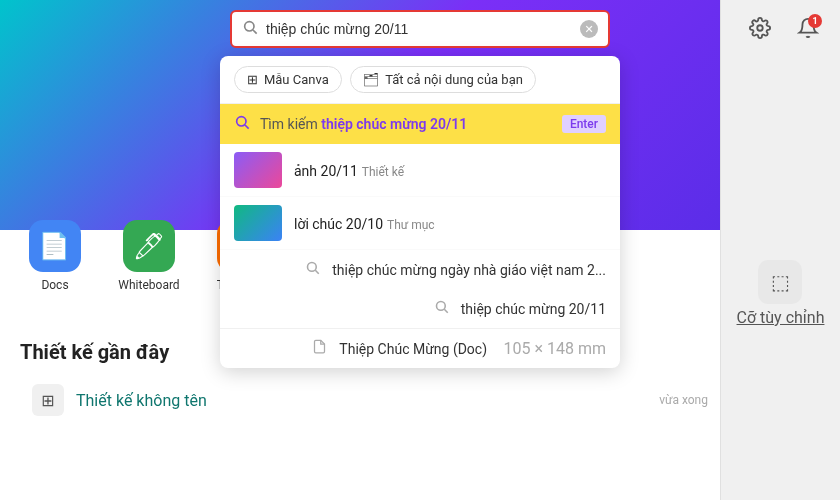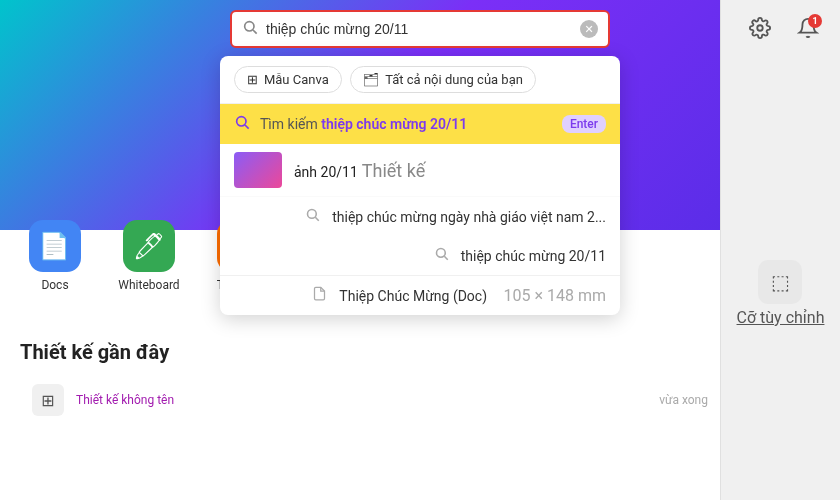--- a/index.html
+++ b/index.html
@@ -195,21 +195,21 @@
     .suggestion-text strong {
       color: #7c3aed;
       font-weight: 600;
     }
 
     .enter-badge {
       background: #e0d0ff;
       color: #7c3aed;
       font-size: 12px;
       padding: 2px 8px;
-      border-radius: 8px;
+      border-radius: 3px;
       font-weight: 500;
     }
 
     
     .result-item {
       display: flex;
       align-items: center;
       padding: 8px 14px;
       gap: 12px;
       cursor: pointer;
@@ -232,21 +232,21 @@
     .result-info {
       flex: 1;
     }
 
     .result-name {
       font-size: 14px;
       color: #222;
     }
 
     .result-type {
-      font-size: 18px;
+      font-size: 12px;
       color: #888;
     }
 
     
     .text-suggestion {
       display: flex;
       align-items: center;
       padding: 10px 14px;
       gap: 12px;
       cursor: pointer;
@@ -329,22 +329,22 @@
       background: #f0f0f0;
       border-radius: 6px;
       display: flex;
       align-items: center;
       justify-content: center;
       font-size: 16px;
       color: #555;
     }
 
     .recent-name {
-      font-size: 12px;
-      color: #a21caf;
+      font-size: 16px;
+      color: #0f766e;
     }
 
     
     .right-icon-item {
       display: flex;
       flex-direction: column;
       align-items: center;
       gap: 4px;
       cursor: pointer;
     }
@@ -451,20 +451,27 @@
 
   <div class="result-item">
     <div class="result-thumb thumb-1"></div>
     <div class="result-info">
       <span class="result-name">ảnh 20/11</span>
       <span class="result-type"> <span>Thiết kế</span></span>
     </div>
   </div>
 
 
+  <div class="result-item">
+    <div class="result-thumb thumb-3"></div>
+    <div class="result-info">
+      <span class="result-name">lời chúc 20/10</span>
+      <span class="result-type"> <span>Thư mục</span></span>
+    </div>
+  </div>
 
   <div class="text-suggestion">
     <span class="s-icon">
       <svg width="15" height="15" viewBox="0 0 24 24" fill="none" stroke="#aaa" stroke-width="2.5">
         <circle cx="11" cy="11" r="7"></circle>
         <line x1="16.5" y1="16.5" x2="22" y2="22"></line>
       </svg>
     </span>
     <span class="text-suggestion-label">thiệp chúc mừng ngày nhà giáo việt nam 2...</span>
   </div>

